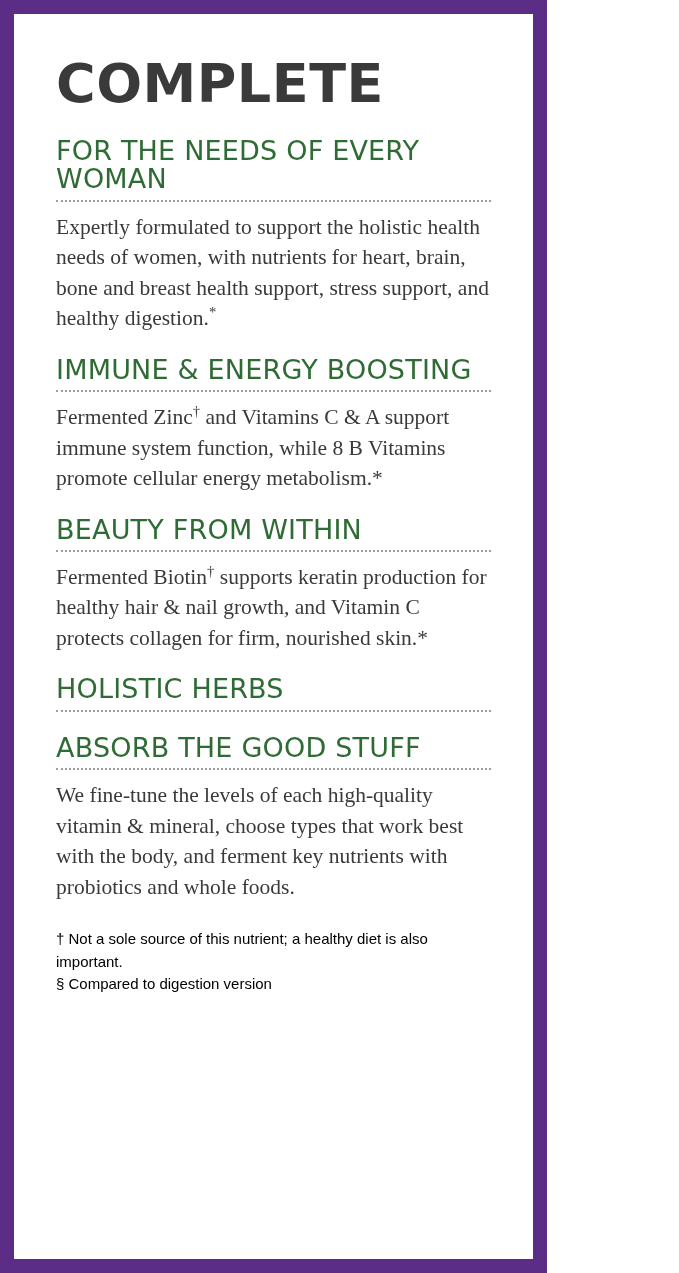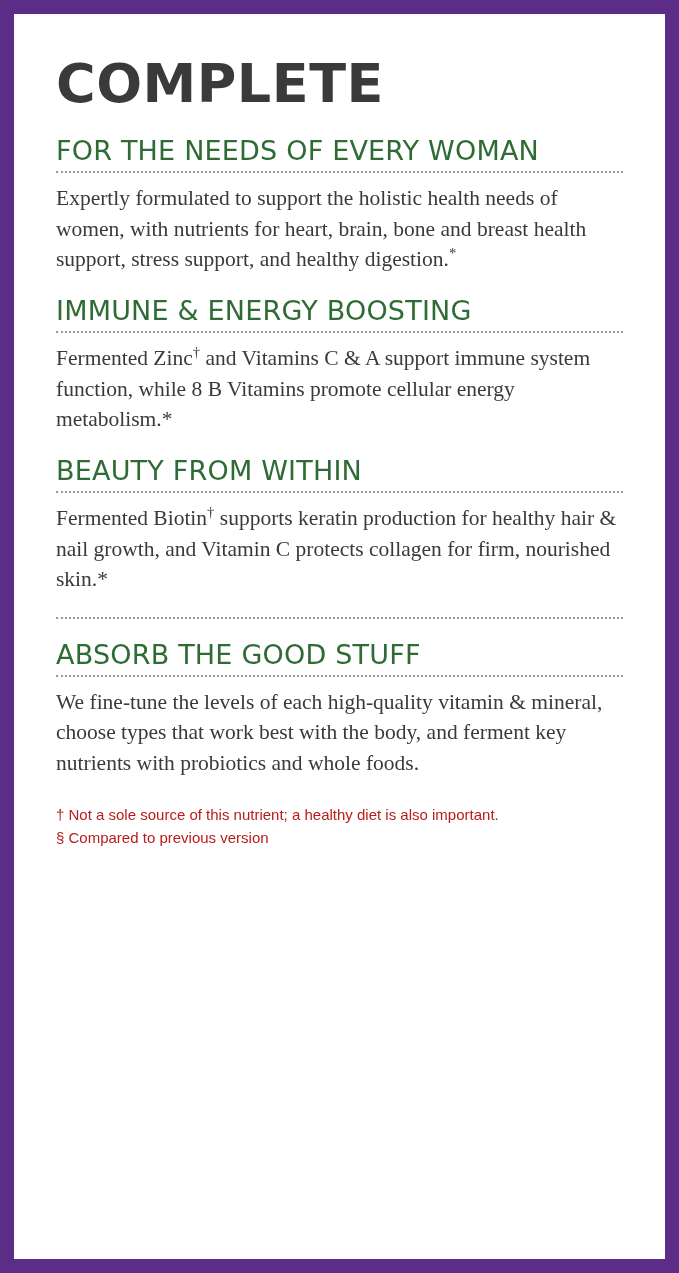--- a/index.html
+++ b/index.html
@@ -8,21 +8,21 @@
   }
   body {
     width: 679px;
     height: 1273px;
     background: #ffffff;
     font-family: "Liberation Sans", sans-serif;
     overflow: hidden;
   }
   .panel {
     box-sizing: border-box;
-    width: 679px;
+    width: 547px;
     height: 1273px;
     border: 14px solid #5b2d87;
     background: #ffffff;
     padding: 32px 36px 10px 36px;
   }
   .inner {
     box-sizing: border-box;
     width: 100%;
     height: 100%;
     padding: 6px 6px 0 6px;
@@ -72,21 +72,21 @@
   }
   sup {
     font-size: 0.68em;
     vertical-align: super;
     line-height: 0;
   }
   .footnotes {
     margin-top: 26px;
   }
   .footnote {
-    color: #b91c1c;
+    color: #000000;
     font-size: 15px;
     line-height: 1.5;
     margin: 0;
   }
 </style>
 </head>
 <body>
 
 <div class="panel">
   <div class="inner">
@@ -107,28 +107,29 @@
       <p class="sec-body"><span>Fermented Zinc</span><sup>†</sup><span> and Vitamins C &amp; A support immune system function, while 8 B Vitamins promote cellular energy metabolism.*</span></p>
     </div>
 
     <div class="section">
       <h2 class="sec-head">BEAUTY FROM WITHIN</h2>
       <hr class="rule">
       <p class="sec-body"><span>Fermented Biotin</span><sup>†</sup><span> supports keratin production for healthy hair &amp; nail growth, and Vitamin C protects collagen for firm, nourished skin.*</span></p>
     </div>
 
     <div class="section">
+      <h2 class="sec-head">HOLISTIC HERBS</h2>
       <hr class="rule">
     </div>
 
     <div class="section">
       <h2 class="sec-head">ABSORB THE GOOD STUFF</h2>
       <hr class="rule">
       <p class="sec-body"><span>We fine-tune the levels of each high-quality vitamin &amp; mineral, choose types that work best with the body, and ferment key nutrients with probiotics and whole foods.</span><sup></sup><span></span></p>
     </div>
 
     <div class="footnotes">
       <p class="footnote">† Not a sole source of this nutrient; a healthy diet is also important.</p>
-      <p class="footnote">§ Compared to previous version</p>
+      <p class="footnote">§ Compared to digestion version</p>
     </div>
 
   </div>
 </div>
 
 </body></html>

